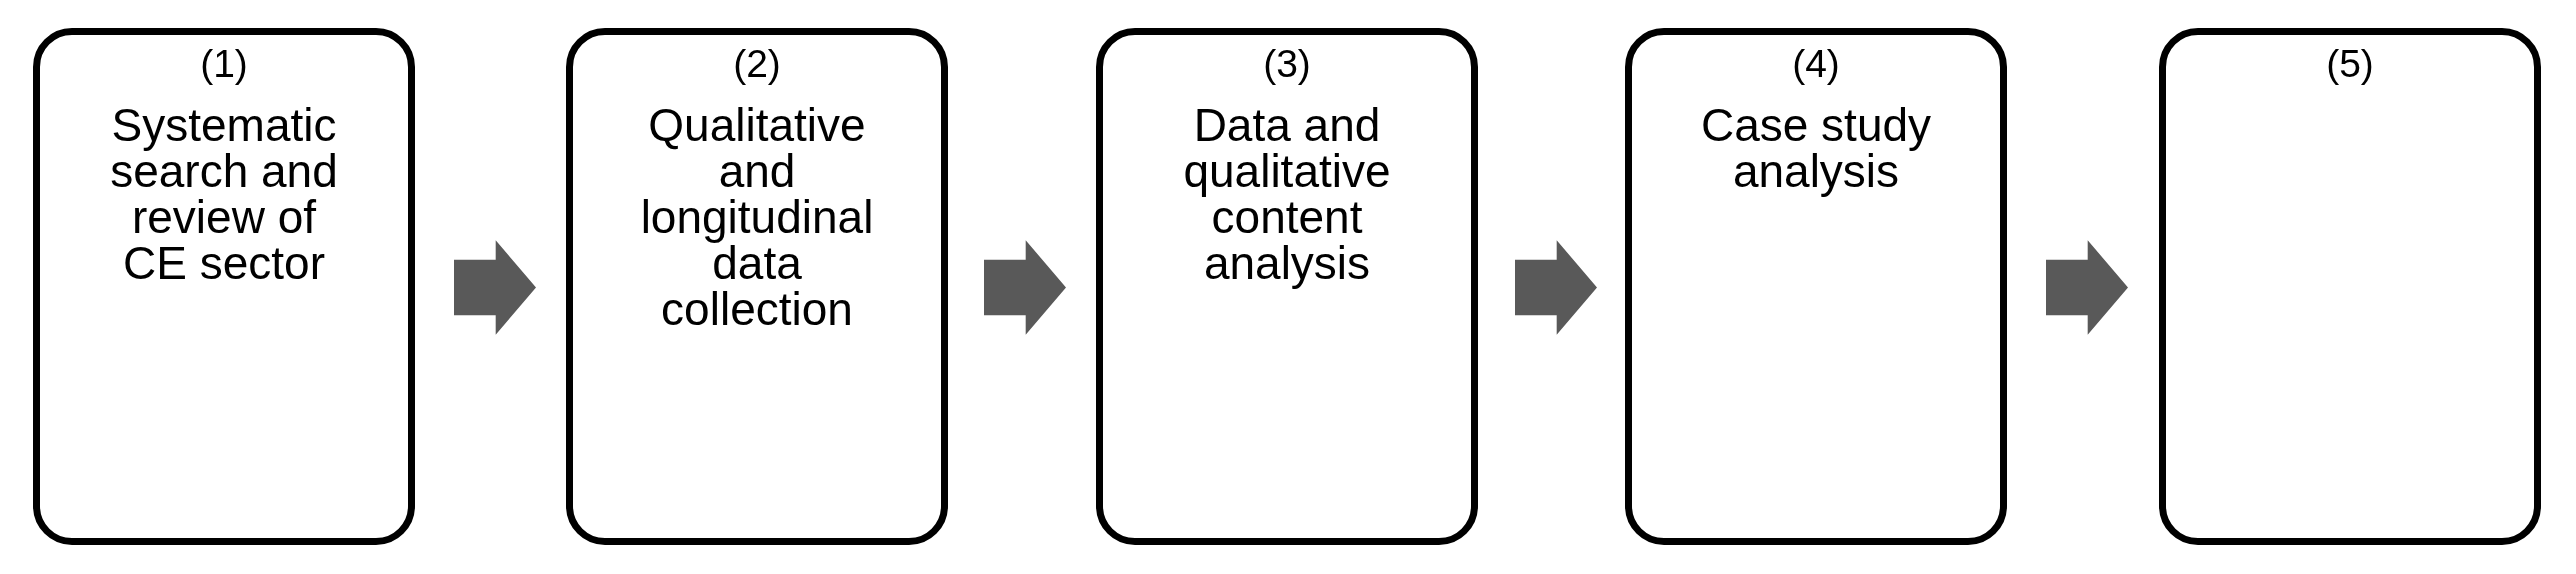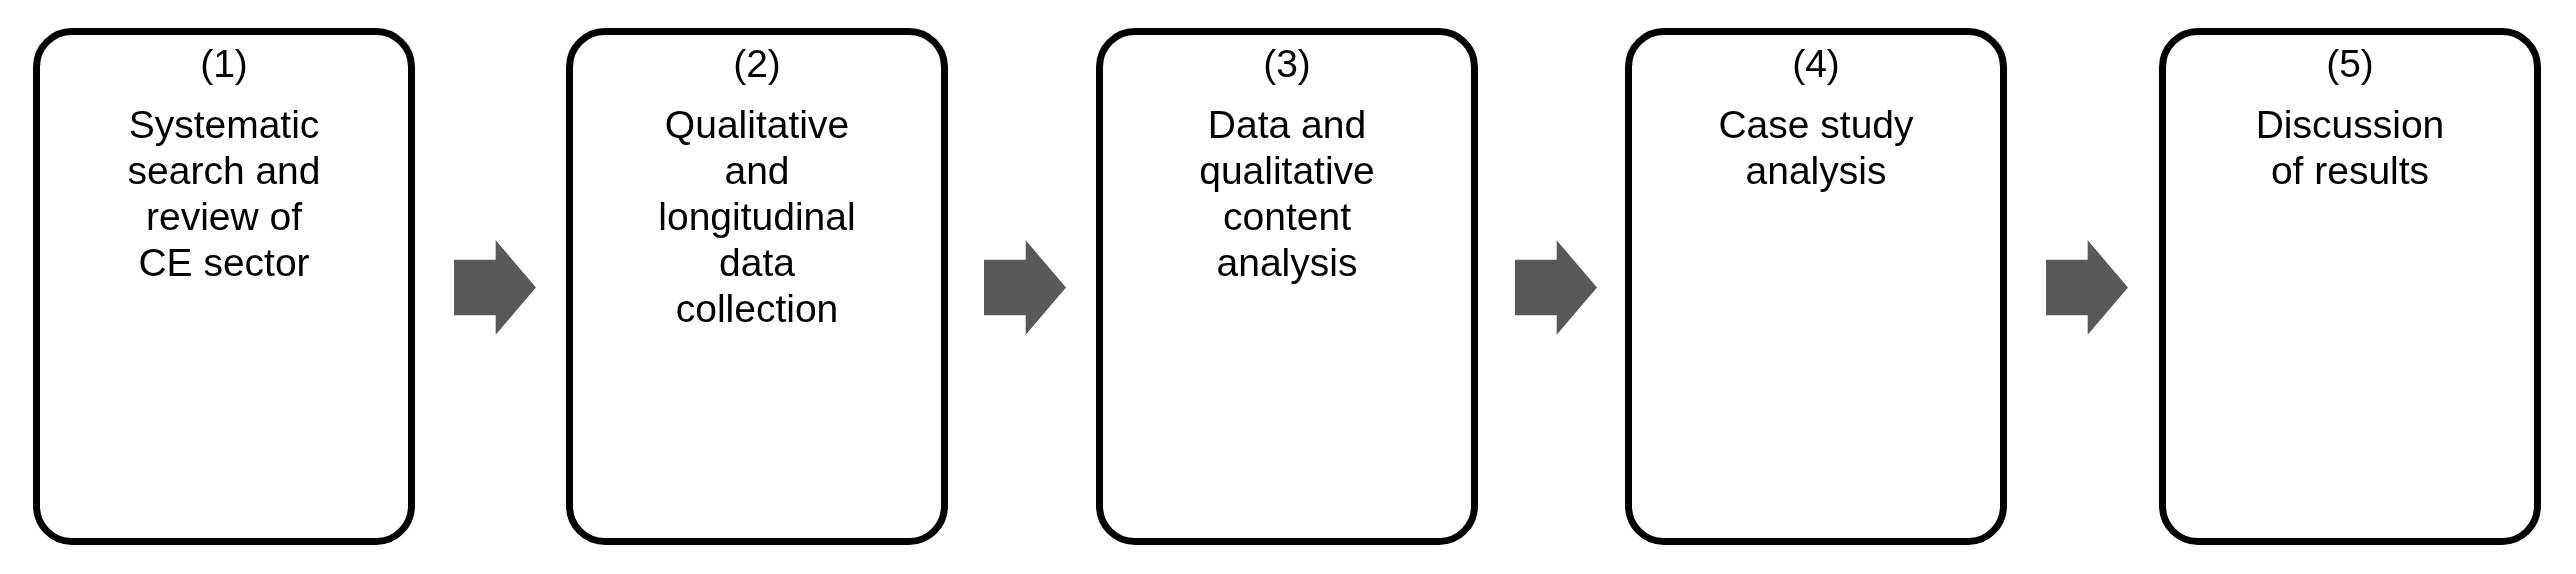--- a/index.html
+++ b/index.html
@@ -27,21 +27,21 @@
     border-radius: 39px;
     text-align: center;
   }
   .step-number {
     margin-top: 5.6px;
     font-size: 39px;
     line-height: 46px;
   }
   .step-label {
     margin-top: 15.3px;
-    font-size: 39px;
+    font-size: 46px;
     line-height: 46px;
     white-space: pre-line;
   }
   .flow-arrow {
     position: absolute;
     top: 240px;
     width: 82px;
     height: 95px;
   }
   .pos-box-1 { left: 33px; }
@@ -101,18 +101,16 @@
     <div class="step-label">Case study
 analysis</div>
   </div>
 
   <svg class="flow-arrow pos-arrow-4" viewBox="0 0 118 136" aria-hidden="true">
     <polygon points="0,28 60,28 60,0 118,68 60,136 60,108 0,108" fill="#595959"></polygon>
   </svg>
 
   <div class="step-box pos-box-5">
     <div class="step-number">(5)</div>
-    <div class="step-label">Discussion
-of results</div>
   </div>
 
 </div>
 
 
 </body></html>

